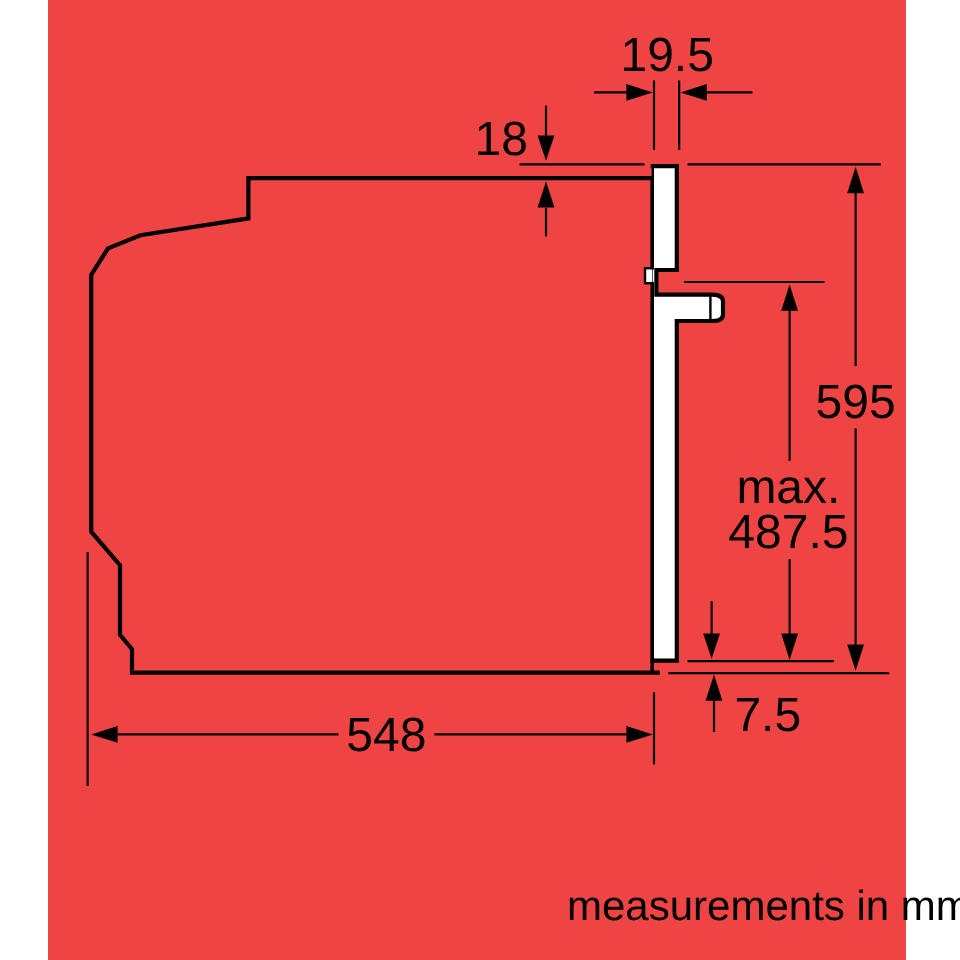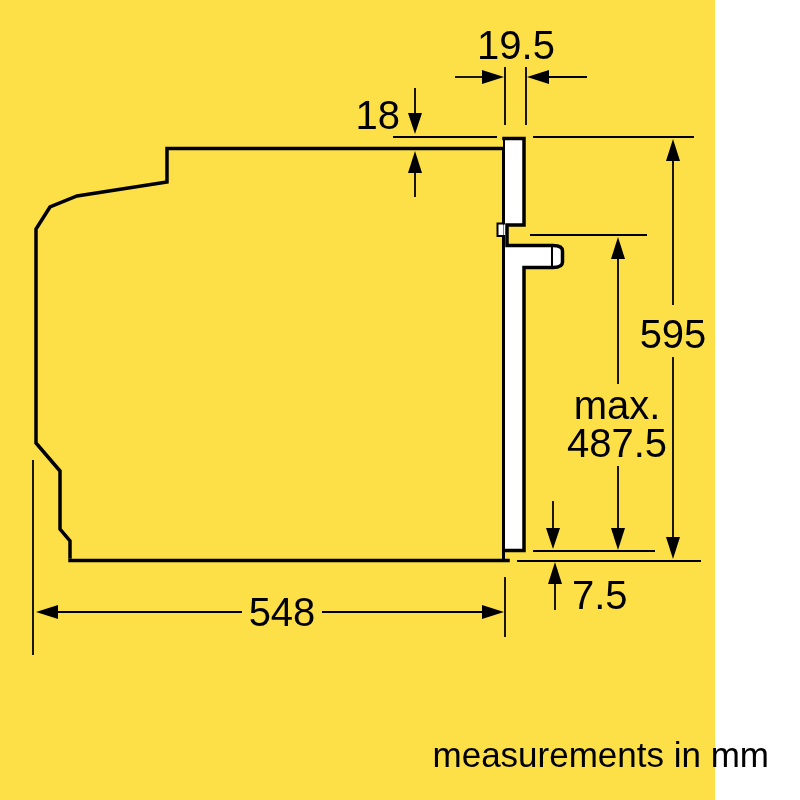--- a/index.html
+++ b/index.html
@@ -7,21 +7,22 @@
     padding: 0;
     background: #ffffff;
     width: 800px;
     height: 800px;
     overflow: hidden;
   }
   .canvas {
     position: relative;
     width: 715px;
     height: 800px;
-    background: #fde047;
+    background: #ef4444;
+    margin-left: 40px;
   }
   svg { display: block; }
 
   .thick  { stroke: #000000; stroke-width: 3.5; fill: none; stroke-linejoin: miter; stroke-linecap: square; }
   .med    { stroke: #000000; stroke-width: 2;   fill: none; stroke-linecap: square; }
   .thin   { stroke: #000000; stroke-width: 1.8; fill: none; stroke-linecap: butt; }
   .arrow  { fill: #000000; stroke: none; }
   .white-fill { fill: #ffffff; }
 
   text {

